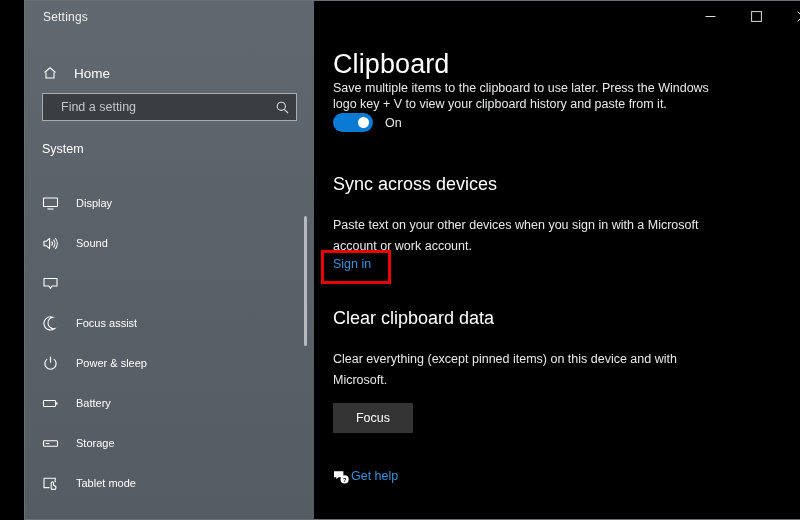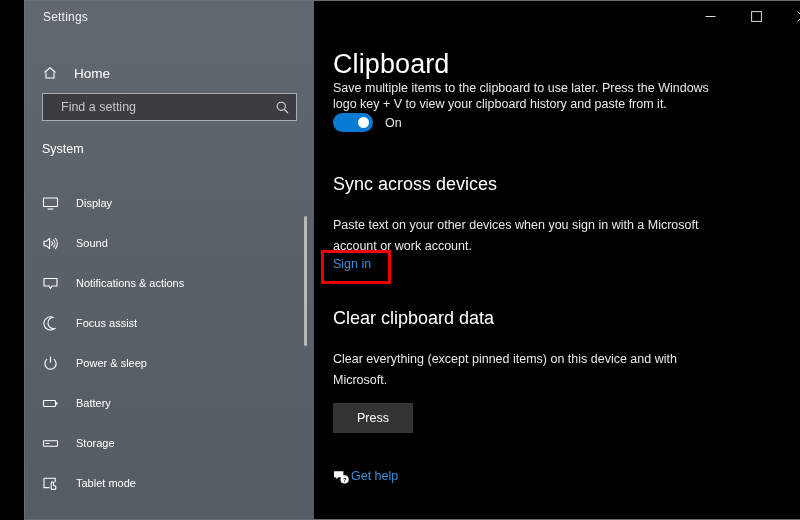--- a/index.html
+++ b/index.html
@@ -322,21 +322,20 @@
         </span>
         <span class="lbl">Sound</span>
       </div>
 
       <div class="nav-item">
         <span class="ico">
           <svg width="17" height="17" viewBox="0 0 17 17">
             <path d="M2 3.5 H15 V11 H10 L8.5 13.6 L7 11 H2 Z" fill="none" stroke="#fff" stroke-width="1.1" stroke-linejoin="round"></path>
           </svg>
         </span>
-        <span class="lbl">Notifications &amp; actions</span>
       </div>
 
       <div class="nav-item">
         <span class="ico">
           <svg width="17" height="17" viewBox="0 0 17 17">
             <path d="M10.8 2.2 A6.6 6.6 0 1 0 12.6 13.6 A5.4 5.4 0 0 1 10.8 2.2 Z" fill="none" stroke="#fff" stroke-width="1.1"></path>
           </svg>
         </span>
         <span class="lbl">Focus assist</span>
       </div>
@@ -418,21 +417,21 @@
       <span id="toggle-label">On</span>
     </div>
 
     <div class="section-head" id="sync-head">Sync across devices</div>
     <div class="section-body" id="sync-body">Paste text on your other devices when you sign in with a Microsoft account or work account.</div>
     <a id="signin-link">Sign in</a>
     <div id="annotation-box"></div>
 
     <div class="section-head" id="clear-head">Clear clipboard data</div>
     <div class="section-body" id="clear-body">Clear everything (except pinned items) on this device and with Microsoft.</div>
-    <button id="clear-button">Press</button>
+    <button id="clear-button">Focus</button>
 
     <div id="gethelp-row">
       <span style="position:absolute;left:0;top:1px;">
         <svg width="17" height="15" viewBox="0 0 17 15">
           <path d="M1 1.2 H10.4 V7.2 H5.4 L3.3 9.3 V7.2 H1 Z" fill="#ffffff"></path>
           <circle cx="11.6" cy="9.4" r="4.1" fill="#ffffff"></circle>
           <text x="11.6" y="11.5" font-size="5.6" fill="#000000" text-anchor="middle" font-family="Liberation Sans, sans-serif" font-weight="bold">?</text>
         </svg>
       </span>
       <span id="gethelp-label">Get help</span>

